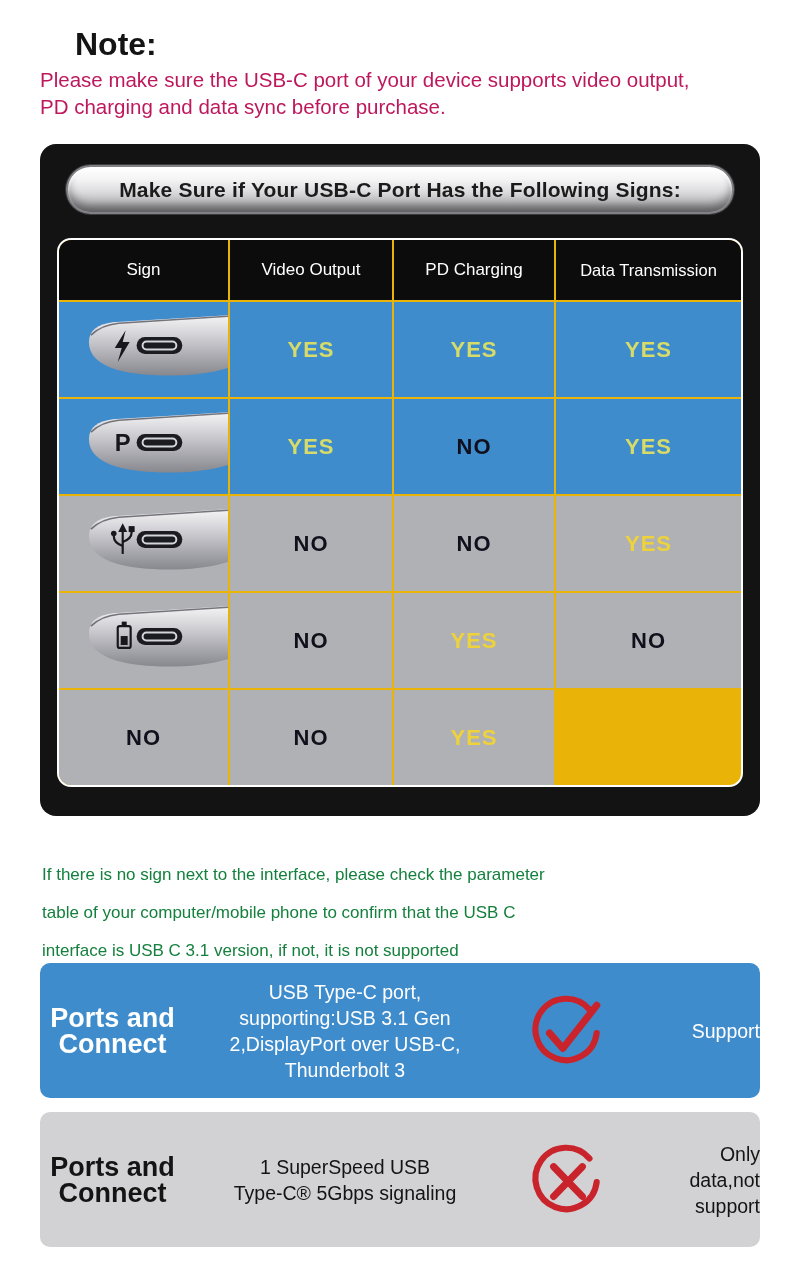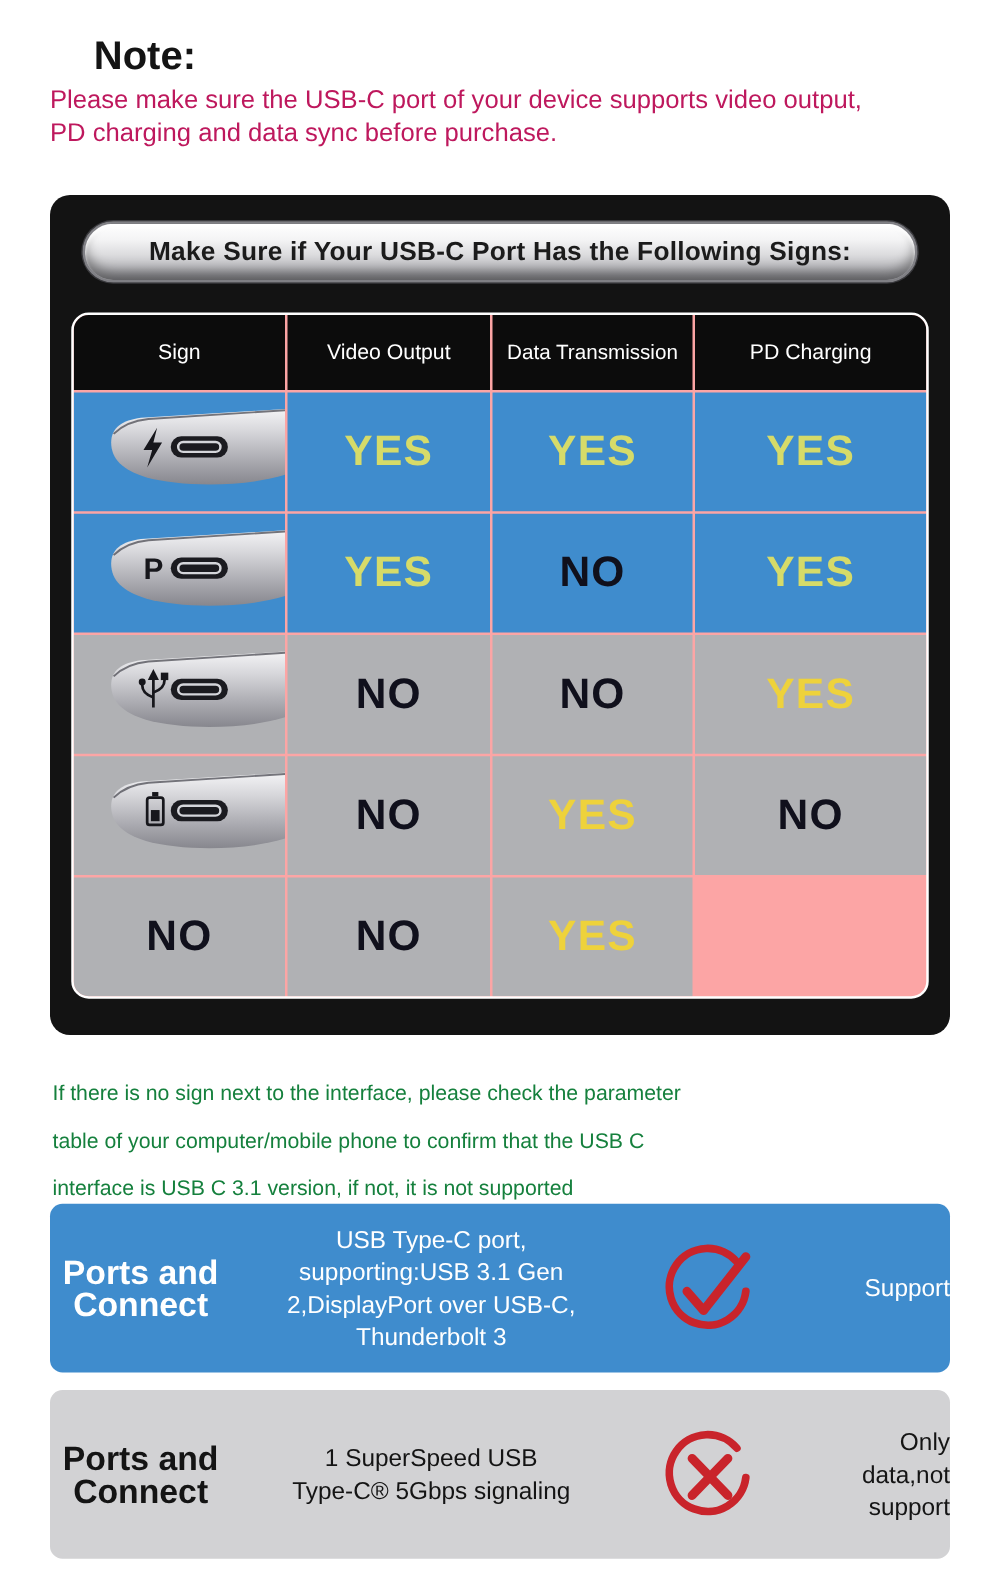--- a/index.html
+++ b/index.html
@@ -3,40 +3,40 @@
 <meta charset="utf-8">
 <style>
   * { margin:0; padding:0; box-sizing:border-box; }
   body { background:#ffffff; font-family:"Liberation Sans", sans-serif; }
   .page { position:relative; width:800px; height:1268px; background:#ffffff; overflow:hidden; }
 
   .note-title { position:absolute; top:26px; left:38px; font-size:32px; font-weight:700; color:#141414;margin-left:37px; }
   .note-body  { position:absolute; top:66px; left:40px; width:730px; font-size:20.5px; line-height:27px;
                 color:#be185d; white-space:pre-line; }
 
-  .panel { position:absolute; top:156px; left:40px; width:720px; height:672px;
+  .panel { position:absolute; top:144px; left:40px; width:720px; height:672px;
            background:#131313; border-radius:16px; }
 
   .banner { position:absolute; top:21px; left:26px; width:668px; height:49px; border-radius:25px;
             background:linear-gradient(180deg,#ffffff 0%,#f4f4f5 28%,#dcdcde 55%,#bdbdc1 78%,#98989d 100%);
             border:2px solid #808085;
             box-shadow:inset 0 3px 3px rgba(255,255,255,.95), inset 0 -7px 9px rgba(0,0,0,.38), 0 0 0 1px #3a3a3e;
             display:flex; align-items:center; justify-content:center;
             font-size:21px; font-weight:700; color:#1b1b1b; letter-spacing:.2px; }
 
   .sign-table { position:absolute; top:94px; left:17px; width:686px;
                 display:grid; grid-template-columns:169px 162px 160px 1fr;
                 grid-template-rows:60px repeat(5, 95px); gap:2px;
-                background:#fca5a5; border:2px solid #ffffff; border-radius:14px; overflow:hidden; }
+                background:#eab308; border:2px solid #ffffff; border-radius:14px; overflow:hidden; }
   .cell { display:flex; align-items:center; justify-content:center; }
   .th   { background:#0c0c0c; color:#ffffff; font-size:17px; }
   .th-last { font-size:16.5px; }
   .row-blue { background:#3f8ccd; }
   .row-gray { background:#b0b1b4; }
-  .val { font-size:34px; font-weight:700; letter-spacing:1px; }
+  .val { font-size:22px; font-weight:700; letter-spacing:1px; }
   .yes-blue { color:#d6db69; }
   .yes-gray { color:#eed23b; }
   .no  { color:#10101c; }
   .sign-cell { justify-content:flex-start; padding-left:20px; }
   .laptop { width:150px; height:86px; }
 
   .footer-note { position:absolute; top:856px; left:42px; width:720px; font-size:17px; line-height:38px;
                  color:#15803d; white-space:pre-line; }
 
   .card { position:absolute; left:40px; width:720px; height:135px; border-radius:10px;
@@ -68,22 +68,22 @@
   <div class="note-body">Please make sure the USB-C port of your device supports video output,
 PD charging and data sync before purchase.</div>
 
   <div class="panel">
     <div class="banner">Make Sure if Your USB-C Port Has the Following Signs:</div>
 
     <div class="sign-table">
 
       <div class="cell th">Sign</div>
       <div class="cell th">Video Output</div>
+      <div class="cell th">PD Charging</div>
       <div class="cell th th-last">Data Transmission</div>
-      <div class="cell th">PD Charging</div>
 
       <div class="cell row-blue sign-cell">
         <svg class="laptop" viewBox="0 0 150 84">
           <path d="M10,34 C10,22 19,16 34,14 L150,7 L150,60 C118,70 66,70 38,62 C19,56 10,47 10,34 Z" fill="url(#lapg)"></path>
           <path d="M12,27 C20,19 30,16 40,15 L150,8" stroke="#55555c" stroke-width="1.6" fill="none" opacity="0.8"></path>
           <polygon points="47,22 36,40 43,40 39,54 51,34 44,34" fill="#17171c"></polygon>
           <rect x="58" y="29" width="46" height="17" rx="8.5" fill="#1b1b20"></rect>
           <rect x="64" y="33.5" width="34" height="8" rx="4" fill="none" stroke="#d4d5da" stroke-width="2"></rect>
         </svg>
       </div>

